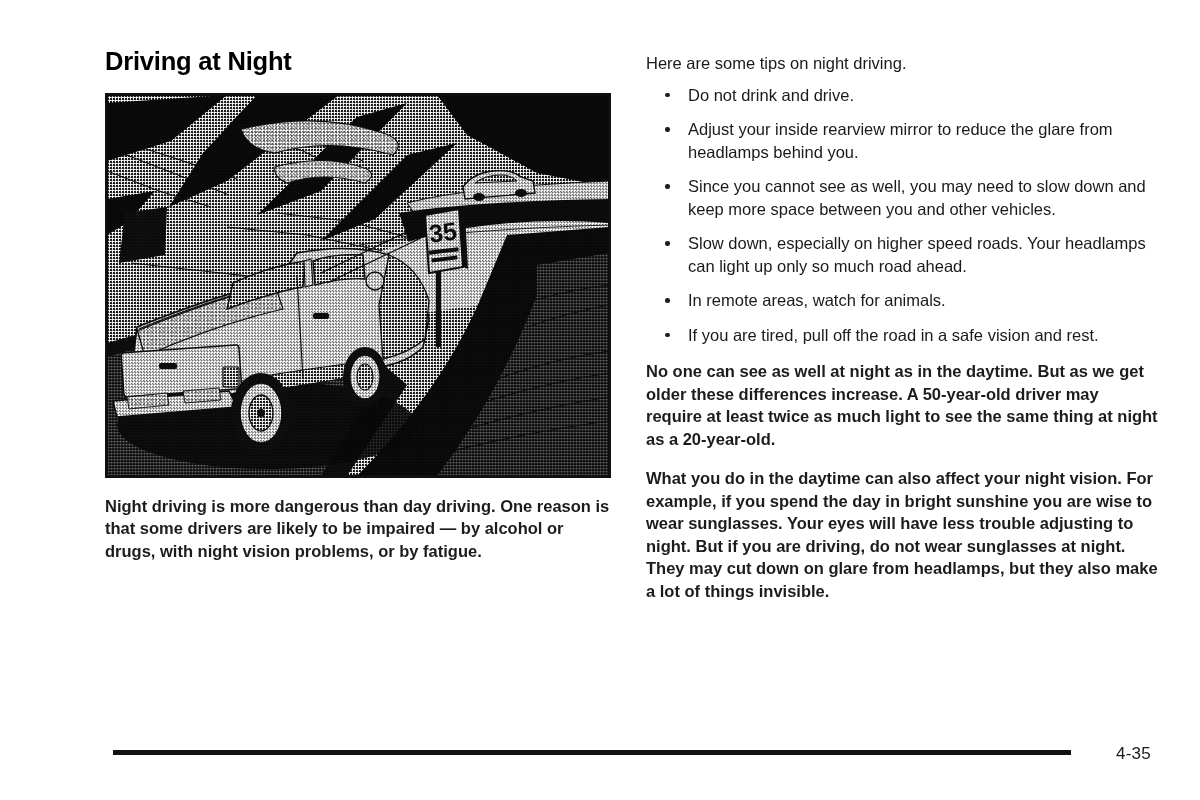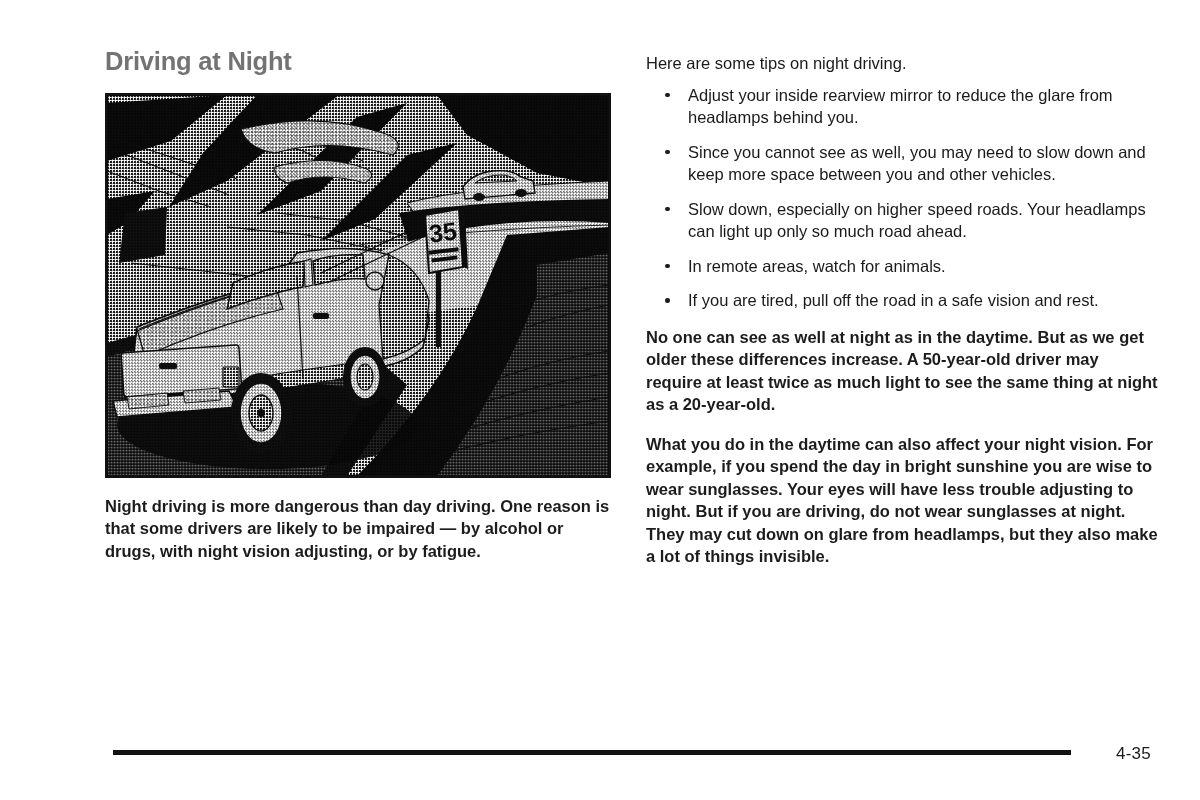--- a/index.html
+++ b/index.html
@@ -36,21 +36,21 @@
     width: 512px;
   }
 
   
   .page-title {
     font-size: 25.5px;
     font-weight: bold;
     letter-spacing: -0.2px;
     line-height: 1.05;
     margin: 0 0 18px 0;
-    color: #737373;
+    color: #000000;
   }
 
   
   .figure {
     width: 506px;
     height: 385px;
     border: 2px solid #111;
     position: relative;
     overflow: hidden;
     background: #cfcfcf;
@@ -301,28 +301,32 @@
             <ellipse cx="372" cy="102" rx="6" ry="4" fill="#111"></ellipse>
             <ellipse cx="414" cy="98" rx="6" ry="4" fill="#111"></ellipse>
           </g>
 
           <rect x="0.5" y="0.5" width="501" height="380" fill="none" stroke="#111" stroke-width="1"></rect>
         </svg>
         <div class="halftone"></div>
       </div>
     </div>
 
-    <p class="caption">Night driving is more dangerous than day driving. One reason is that some drivers are likely to be impaired — by alcohol or drugs, with night vision adjusting, or by fatigue.</p>
+    <p class="caption">Night driving is more dangerous than day driving. One reason is that some drivers are likely to be impaired — by alcohol or drugs, with night vision problems, or by fatigue.</p>
   </div>
 
   <div class="col-right">
 
     <p class="intro">Here are some tips on night driving.</p>
 
     <ul class="tips">
+      <li>
+        <span class="bullet"></span>
+        <span>Do not drink and drive.</span>
+      </li>
       <li>
         <span class="bullet"></span>
         <span>Adjust your inside rearview mirror to reduce the glare from headlamps behind you.</span>
       </li>
       <li>
         <span class="bullet"></span>
         <span>Since you cannot see as well, you may need to slow down and keep more space between you and other vehicles.</span>
       </li>
       <li>
         <span class="bullet"></span>

